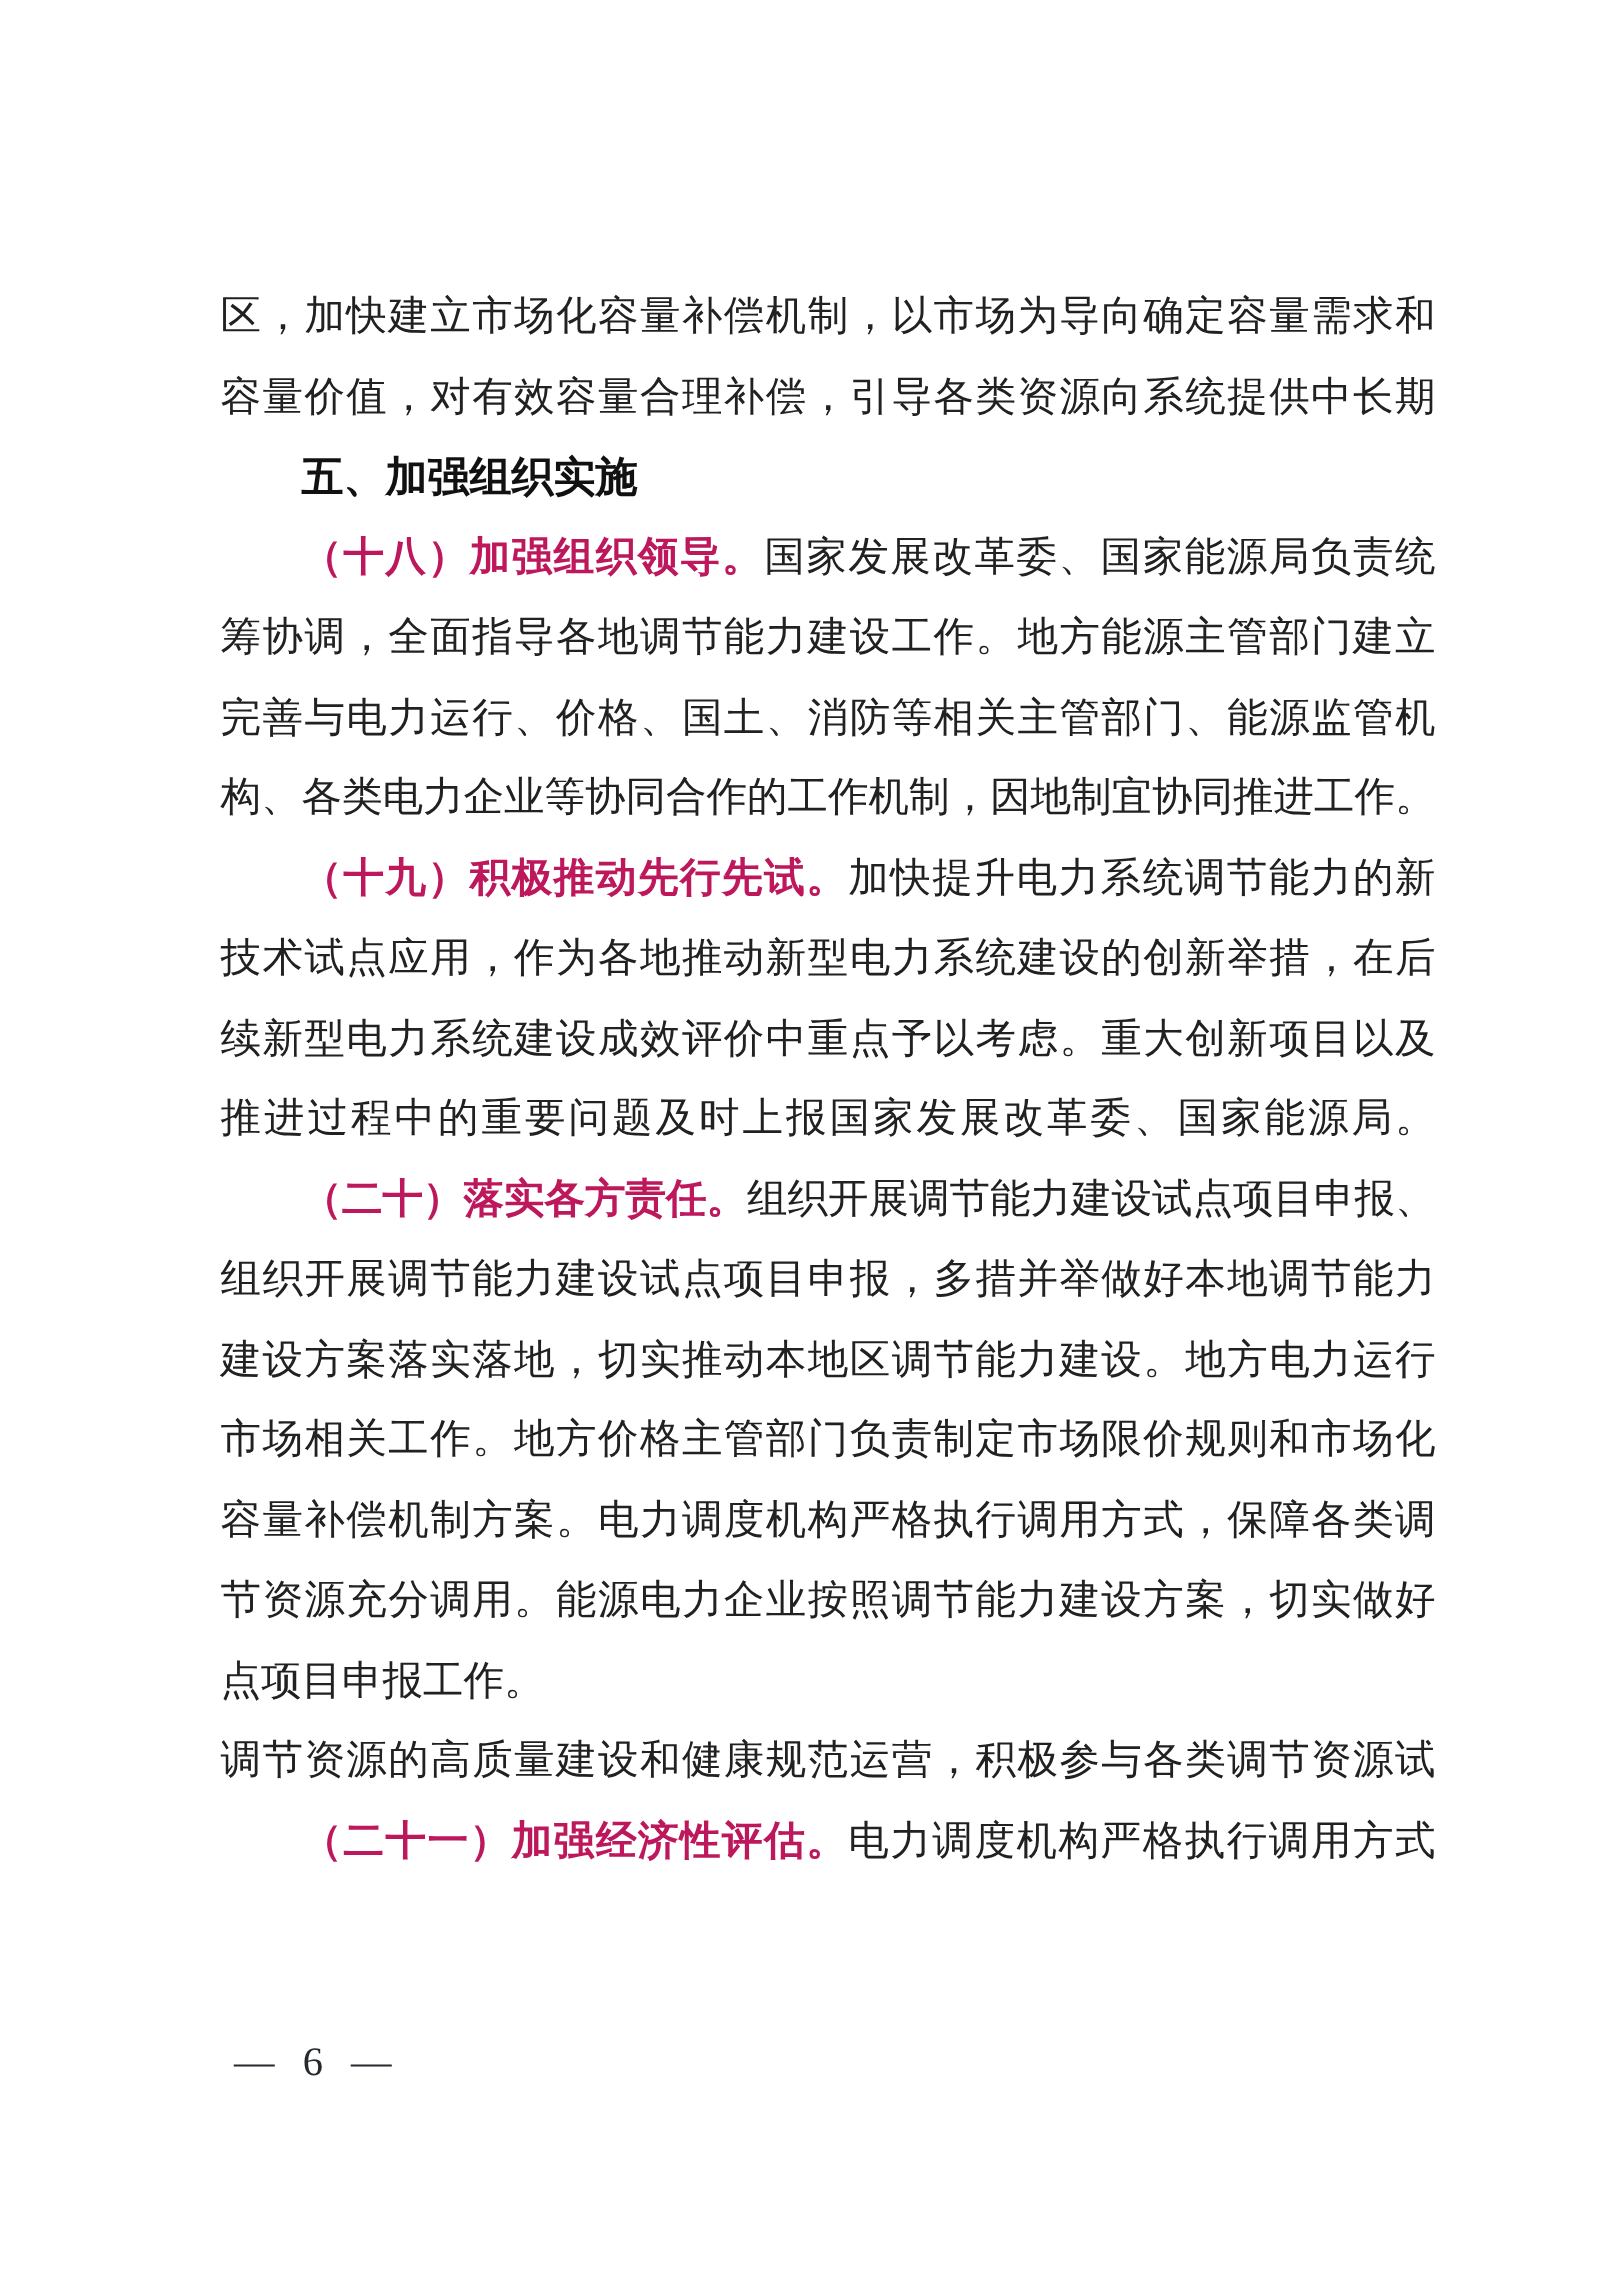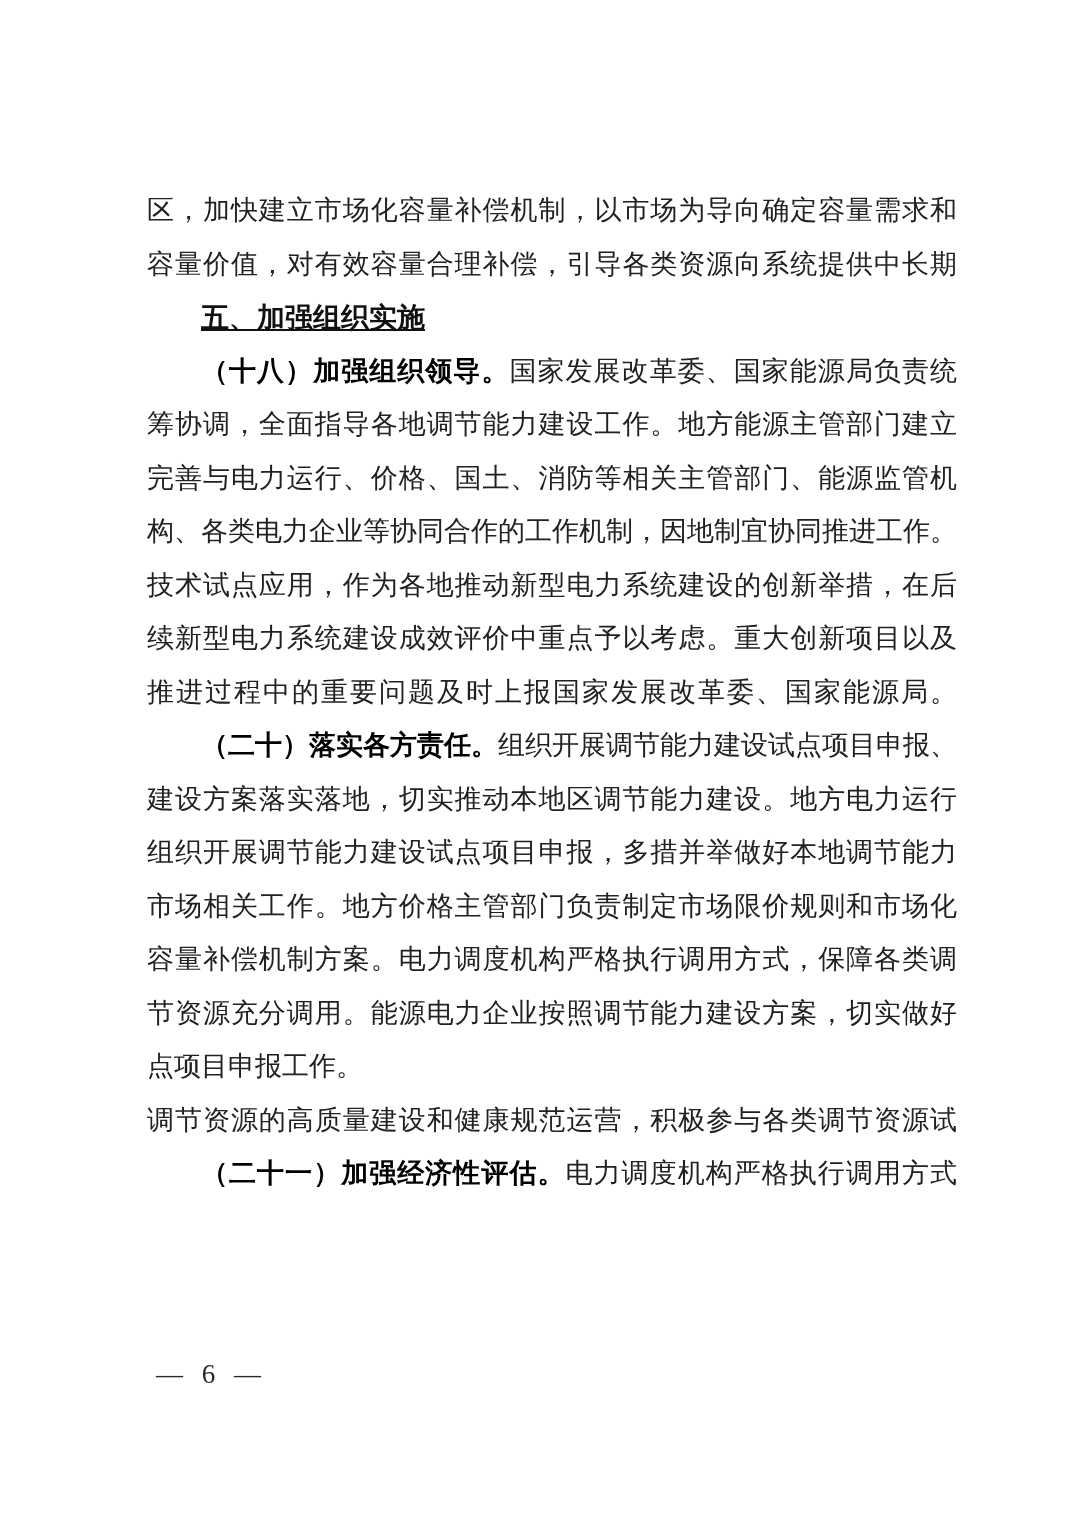--- a/index.html
+++ b/index.html
@@ -39,26 +39,25 @@
   .line.indent {
     text-indent: 54px;
   }
   .line.heading {
     text-align: left;
     text-align-last: left;
     font-family: "Liberation Sans", "DejaVu Sans", sans-serif;
     font-weight: 700;
     font-size: 28px;
     color: #111111;
-    text-decoration: underline;
   }
   .lead {
     font-family: "Liberation Sans", "DejaVu Sans", sans-serif;
     font-weight: 700;
-    color: #000000;
+    color: #be185d;
   }
   .page-number {
     position: absolute;
     left: 156px;
     top: 1352px;
     height: 44px;
     line-height: 44px;
     font-size: 27px;
     letter-spacing: 6px;
     color: #26292e;
@@ -74,27 +73,28 @@
     <div class="line"><span>区，加快建立市场化容量补偿机制，以市场为导向确定容量需求和</span></div>
     <div class="line"><span>容量价值，对有效容量合理补偿，引导各类资源向系统提供中长期</span></div>
 
     <div class="line heading indent"><span>五、加强组织实施</span></div>
 
     <div class="line indent"><span class="lead">（十八）加强组织领导。</span><span>国家发展改革委、国家能源局负责统</span></div>
     <div class="line"><span>筹协调，全面指导各地调节能力建设工作。地方能源主管部门建立</span></div>
     <div class="line"><span>完善与电力运行、价格、国土、消防等相关主管部门、能源监管机</span></div>
     <div class="line"><span>构、各类电力企业等协同合作的工作机制，因地制宜协同推进工作。</span></div>
 
+    <div class="line indent"><span class="lead">（十九）积极推动先行先试。</span><span>加快提升电力系统调节能力的新</span></div>
     <div class="line"><span>技术试点应用，作为各地推动新型电力系统建设的创新举措，在后</span></div>
     <div class="line"><span>续新型电力系统建设成效评价中重点予以考虑。重大创新项目以及</span></div>
     <div class="line"><span>推进过程中的重要问题及时上报国家发展改革委、国家能源局。</span></div>
 
     <div class="line indent"><span class="lead">（二十）落实各方责任。</span><span>组织开展调节能力建设试点项目申报、</span></div>
+    <div class="line"><span>组织开展调节能力建设试点项目申报，多措并举做好本地调节能力</span></div>
     <div class="line"><span>建设方案落实落地，切实推动本地区调节能力建设。地方电力运行</span></div>
-    <div class="line"><span>组织开展调节能力建设试点项目申报，多措并举做好本地调节能力</span></div>
     <div class="line"><span>市场相关工作。地方价格主管部门负责制定市场限价规则和市场化</span></div>
     <div class="line"><span>容量补偿机制方案。电力调度机构严格执行调用方式，保障各类调</span></div>
     <div class="line"><span>节资源充分调用。能源电力企业按照调节能力建设方案，切实做好</span></div>
     <div class="line end"><span>点项目申报工作。</span></div>
     <div class="line"><span>调节资源的高质量建设和健康规范运营，积极参与各类调节资源试</span></div>
 
     <div class="line indent"><span class="lead">（二十一）加强经济性评估。</span><span>电力调度机构严格执行调用方式</span></div>
 
   </div>
 

